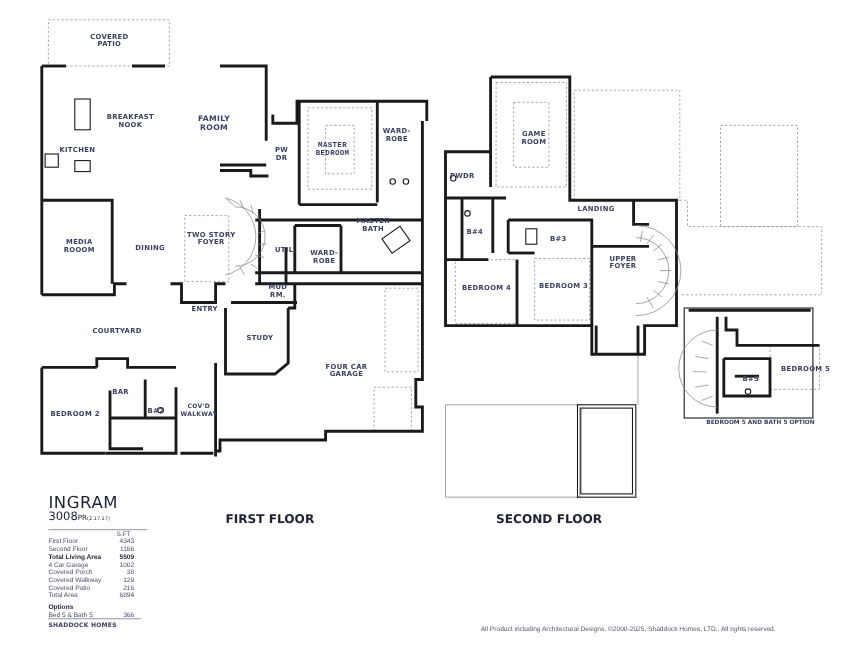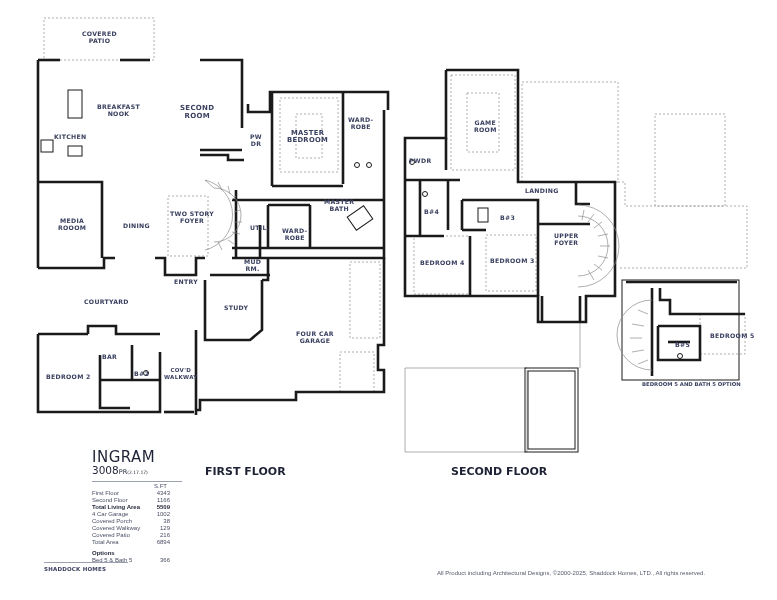--- a/index.html
+++ b/index.html
@@ -1,20 +1,20 @@
 <!DOCTYPE html>
 <html><head>
 <meta charset="utf-8">
 <style>
   html, body { margin:0; padding:0; background:#ffffff; }
   body { width:777px; height:600px; position:relative; overflow:hidden; font-family:"Liberation Sans", sans-serif; color:#1e2235; }
   svg#plan { position:absolute; left:0; top:0; }
   .lbl { position:absolute; font-family:"DejaVu Sans", sans-serif; font-size:6.2px; font-weight:bold; color:#3a4060; text-align:center; line-height:7px; letter-spacing:0.3px; white-space:pre; }
   .floor-title { position:absolute; font-family:"DejaVu Sans", sans-serif; font-weight:bold; font-size:11px; color:#1e2235; }
-  .info { position:absolute; left:44px; top:450px; width:90px;margin-left:48px; }
+  .info { position:absolute; left:44px; top:450px; width:90px; }
   .info .name { font-family:"DejaVu Sans", sans-serif; font-size:15px; letter-spacing:0.5px; color:#1e2235; line-height:15px; }
   .info .code { font-family:"DejaVu Sans", sans-serif; font-size:10.5px; color:#1e2235; line-height:11px; }
   .info .code small { font-size:6.5px; }
   .info .code .dt { font-size:4.5px; }
   .info hr { border:0; border-top:1px solid #9aa0b0; margin:3px 0 1px 0; }
   .tbl { font-family:"Liberation Sans", sans-serif; font-size:6px; line-height:7px; color:#4a4f65; }
   .tbl .row { display:flex; justify-content:space-between; width:78px; }
   .tbl .row.b { font-weight:bold; color:#1e2235; }
   .tbl .hdr { padding-left:62px; }
   .tbl .opt { margin-top:4px; font-weight:bold; color:#1e2235; }
@@ -152,31 +152,31 @@
     <rect x="478" y="208" width="10" height="14"></rect>
     <circle cx="146" cy="373" r="2.5"></circle>
     <circle cx="680" cy="356" r="2.5"></circle>
   </g>
 </svg>
 
 <div class="lbl" style="left:82px;top:30px;">COVERED
 PATIO</div>
 <div class="lbl" style="left:97px;top:103px;">BREAKFAST
 NOOK</div>
-<div class="lbl" style="left:180px;top:104px;font-size:7px;line-height:8px;">SECOND
+<div class="lbl" style="left:180px;top:104px;font-size:7px;line-height:8px;">FAMILY
 ROOM</div>
 <div class="lbl" style="left:54px;top:133px;">KITCHEN</div>
 <div class="lbl" style="left:58px;top:217px;">MEDIA
 ROOOM</div>
 <div class="lbl" style="left:123px;top:222px;">DINING</div>
 <div class="lbl" style="left:170px;top:210px;">TWO STORY
 FOYER</div>
 <div class="lbl" style="left:250px;top:133px;">PW
 DR</div>
-<div class="lbl" style="left:287px;top:130px;font-size:6.8px;">MASTER
+<div class="lbl" style="left:287px;top:130px;font-size:6.8px;font-family:Liberation Mono, monospace;">MASTER
 BEDROOM</div>
 <div class="lbl" style="left:348px;top:116px;">WARD-
 ROBE</div>
 <div class="lbl" style="left:324px;top:198px;">MASTER
 BATH</div>
 <div class="lbl" style="left:250px;top:224px;">UTIL.</div>
 <div class="lbl" style="left:282px;top:227px;">WARD-
 ROBE</div>
 <div class="lbl" style="left:244px;top:258px;">MUD
 RM.</div>

